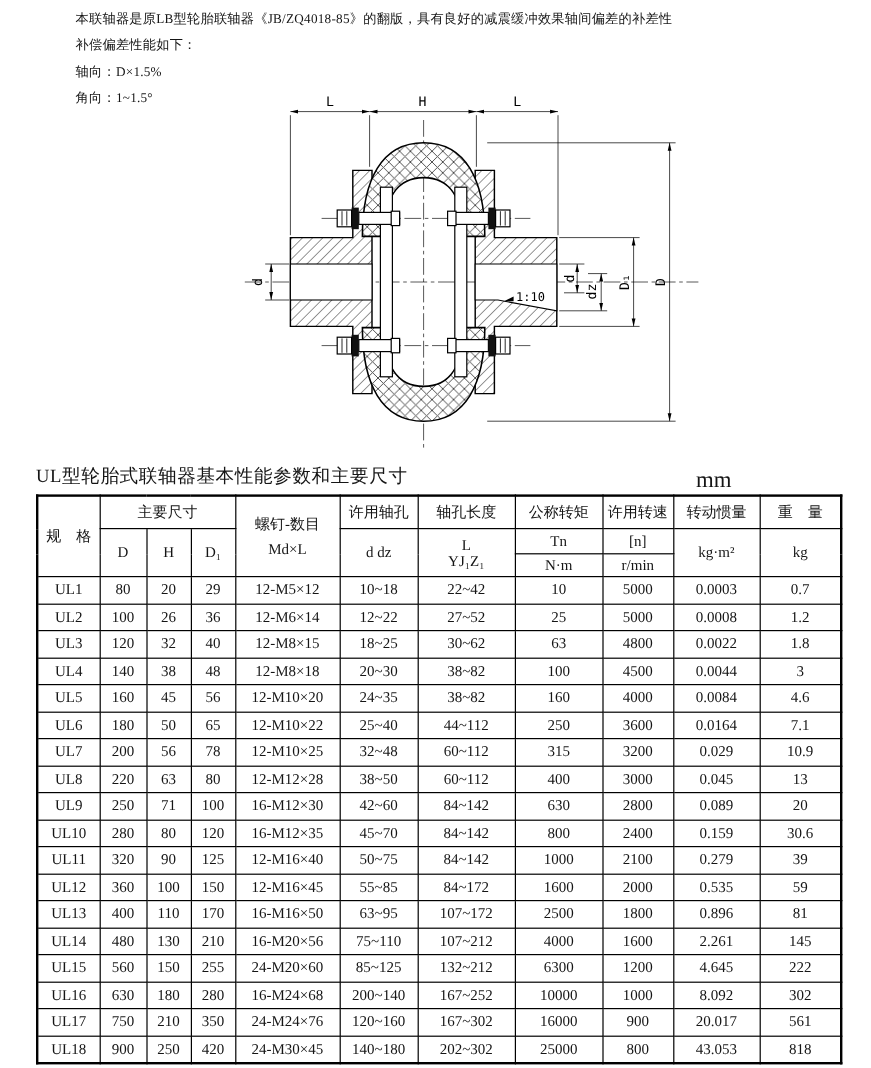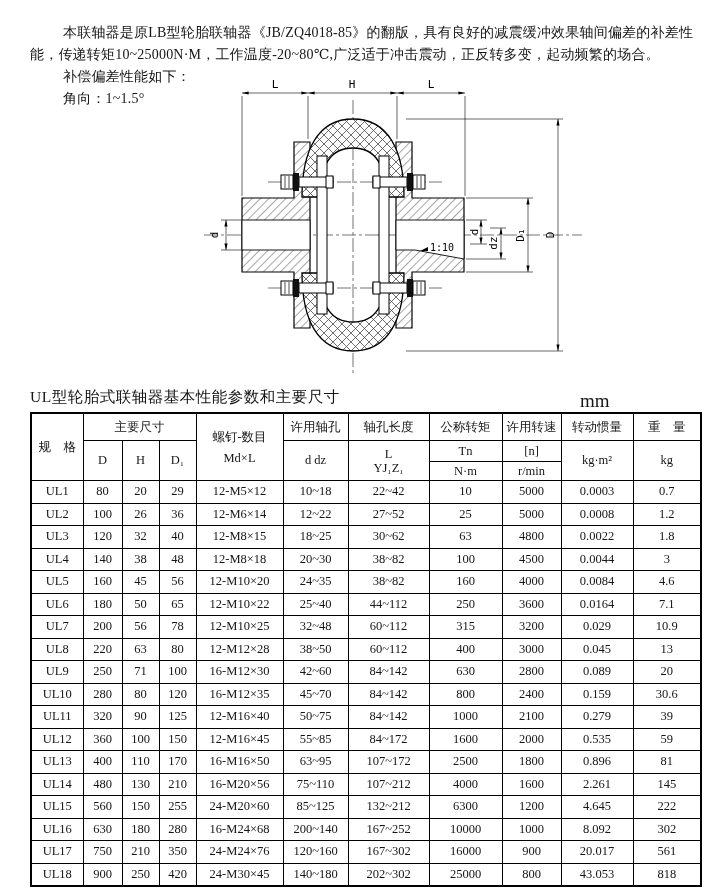--- a/index.html
+++ b/index.html
@@ -1,18 +1,18 @@
 <!DOCTYPE html>
 <html><head>
 <meta charset="utf-8">
 <style>
   html,body{margin:0;padding:0;background:#e8e8e8}
   .page{position:relative;width:726px;height:890px;background:#ffffff;overflow:hidden;
         font-family:"Liberation Serif","DejaVu Serif",serif;color:#151515}
-  .intro{position:absolute;left:30px;top:22px;width:694px;font-size:14px;line-height:22px;letter-spacing:.2px}
+  .intro{position:absolute;left:30px;top:5px;width:694px;font-size:11px;line-height:22px;letter-spacing:.2px}
   .intro .line{white-space:nowrap}
   .indent{padding-left:33px}
   .diagram{position:absolute;left:180px;top:75px;width:540px;height:305px}
   .tbl-title{position:absolute;left:30px;top:387px;width:670px;text-align:left;font-size:15.5px;letter-spacing:.5px}
   .tbl-unit{position:absolute;left:580px;top:390px;font-size:19px}
   table.spec{position:absolute;left:30px;top:412px;width:670px;border-collapse:collapse;table-layout:fixed;
              border:2px solid #000;font-size:12.5px;background:#fff}
   table.spec th,table.spec td{border:1px solid #000;text-align:center;vertical-align:middle;
              padding:0 1px;font-weight:normal;white-space:nowrap;overflow:hidden}
   tr.h1 th{height:26px}
@@ -24,22 +24,22 @@
   svg text{font-family:"DejaVu Sans Mono","Liberation Mono",monospace;font-size:11px;fill:#000}
   svg .ann{font-size:10px}
 </style>
 </head>
 <body>
 
 <div class="page">
 
   <div class="intro">
     <div class="line indent">本联轴器是原LB型轮胎联轴器《JB/ZQ4018-85》的翻版，具有良好的减震缓冲效果轴间偏差的补差性</div>
-    <div class="line">能，传递转矩10~25000N·M，工作温度-20~80℃,广泛适于冲击震动，正反转多变，起动频繁的场合。</div>
     <div class="line indent">补偿偏差性能如下：</div>
+    <div class="line indent">轴向：D×1.5%</div>
     <div class="line indent">角向：1~1.5°</div>
   </div>
 
   <svg class="diagram" viewBox="180 75 540 305">
     <defs>
       <pattern id="hatch" patternUnits="userSpaceOnUse" width="6" height="6" patternTransform="rotate(45)">
         <rect width="6" height="6" fill="#fff"></rect>
         <line x1="0" y1="0" x2="0" y2="6" stroke="#3a3a3a" stroke-width="0.9"></line>
       </pattern>
       <pattern id="xhatch" patternUnits="userSpaceOnUse" width="9" height="9">

